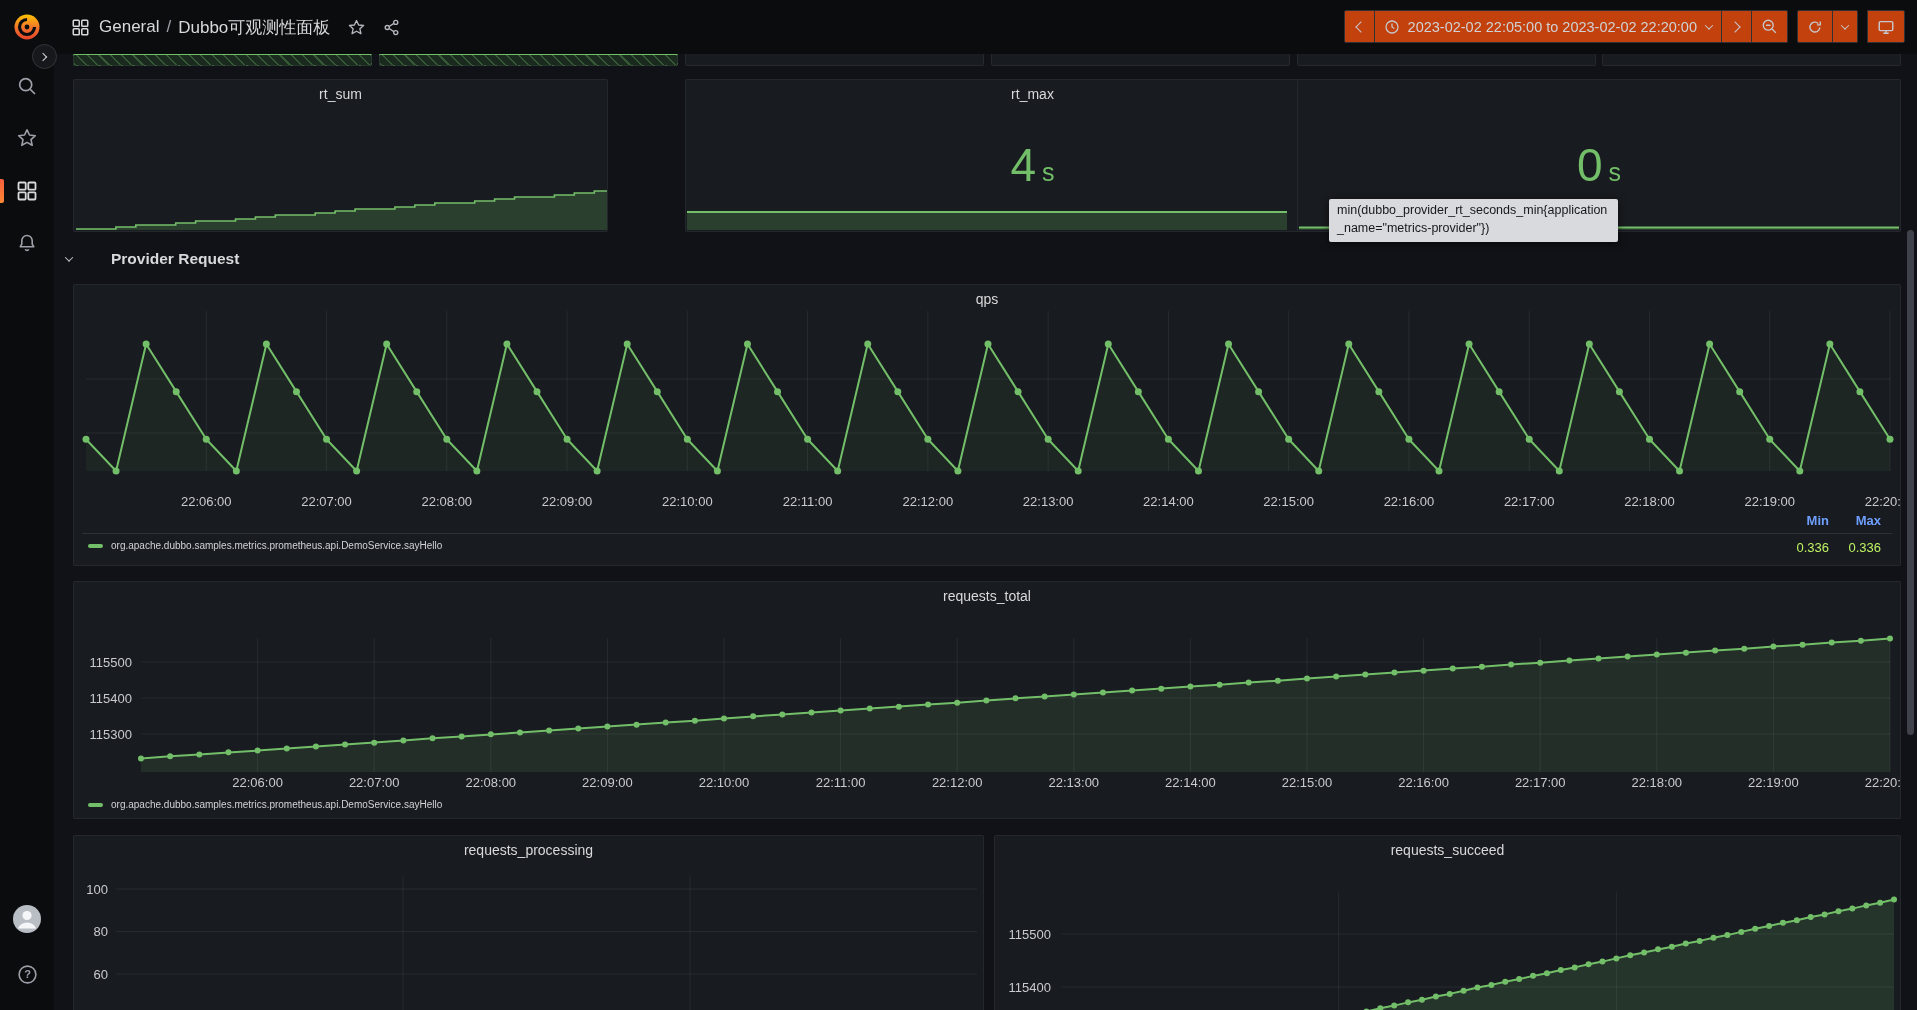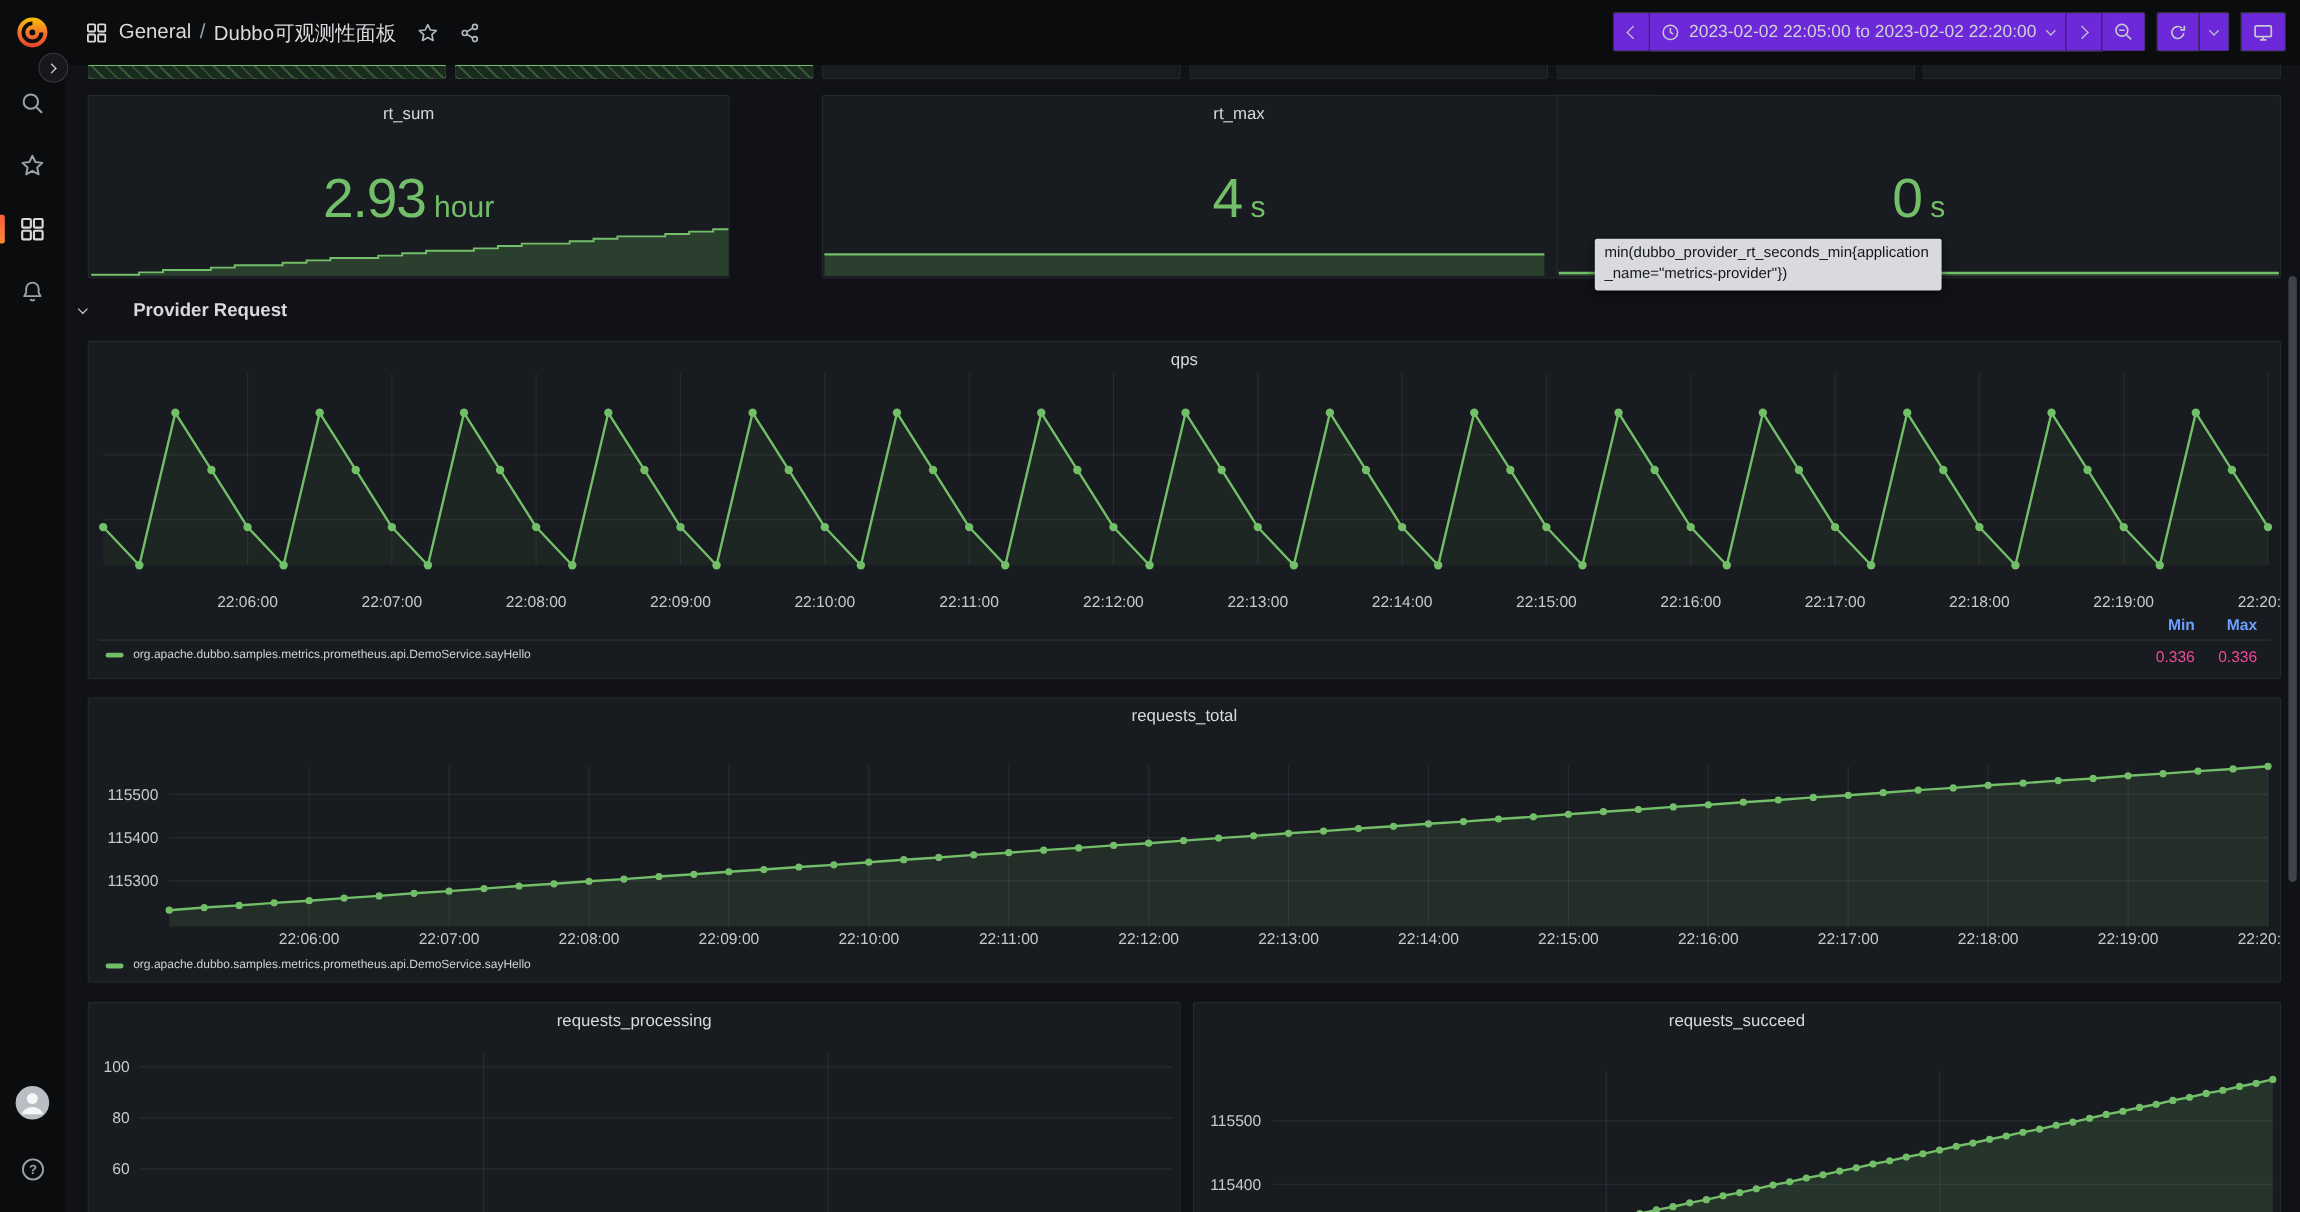--- a/index.html
+++ b/index.html
@@ -10,21 +10,21 @@
   .header { position:absolute; left:0; top:0; width:1917px; height:54px; background:#0b0c0e; z-index:5; }
   .logo { position:absolute; left:12px; top:12px; width:30px; height:30px; cursor:pointer; }
   .crumb-wrap { position:absolute; left:72px; top:0; height:54px; display:flex; align-items:center; gap:10px; }
   .grid-ic { display:inline-flex; }
   .crumb { font-size:17px; font-weight:500; color:#d8d9da; display:flex; gap:7px; align-items:center; }
   .crumb .sep { color:#9da0a8; font-weight:400; }
   .hicon { display:inline-flex; margin-left:8px; cursor:pointer; }
 
   .toolbar { position:absolute; right:12px; top:10px; height:33px; display:flex; align-items:stretch; gap:9px; }
   .btn-group { display:flex; align-items:stretch; }
-  .tb-btn { background:#6d28d9; border:1px solid #2f3136; color:#c7c8cd; display:flex; align-items:center;
+  .tb-btn { background:#c2410c; border:1px solid #2f3136; color:#c7c8cd; display:flex; align-items:center;
     justify-content:center; padding:0 9px; cursor:pointer; font-size:14.5px; font-weight:500; white-space:nowrap; }
   .btn-group .tb-btn + .tb-btn { border-left:none; }
   .btn-group .tb-btn:first-child { border-radius:2px 0 0 2px; }
   .btn-group .tb-btn:last-child { border-radius:0 2px 2px 0; }
   .tb-btn.single { border-radius:2px; }
   .tb-btn .txt { margin:0 9px 0 8px; color:#d0d2d6; }
 
   .chev { display:inline-block; width:8px; height:8px; border-right:1.6px solid currentColor;
     border-bottom:1.6px solid currentColor; }
   .chev.left  { transform:rotate(135deg); margin-left:3px; }
@@ -65,21 +65,21 @@
     cursor:pointer; color:#d8d9da; }
   .section-row .label { font-size:15.5px; font-weight:700;margin-left:30px; }
   .section-row .chev { color:#c7c8cd; }
 
   .chart-host { position:absolute; left:0; top:0; }
   svg text { font-family:"Liberation Sans","DejaVu Sans",sans-serif; }
 
   .legend-sep { position:absolute; left:8px; right:8px; border-top:1px solid rgba(204,204,220,0.12); }
   .legend-head { position:absolute; display:flex; gap:0; font-size:13px; font-weight:700; color:#6e9fff; }
   .legend-head span { width:52px; text-align:right; cursor:pointer; }
-  .legend-vals { position:absolute; display:flex; font-size:13px; color:#ec4899; }
+  .legend-vals { position:absolute; display:flex; font-size:13px; color:#bef264; }
   .legend-vals span { width:52px; text-align:right; }
   .legend-item { position:absolute; display:flex; align-items:center; gap:8px; font-size:10px; color:#d0d2d6; cursor:pointer; }
   .swatch { width:15px; height:4px; border-radius:2px; background:#73bf69; flex:0 0 auto; }
 
   .tooltip { position:absolute; left:1329px; top:199px; width:289px; background:#d8dade; color:#17181b;
     font-size:12.5px; line-height:1.42; padding:3px 8px 4px; border-radius:2px; z-index:20;
     word-break:break-all; box-shadow:0 2px 8px rgba(0,0,0,0.55); }
 
   .scroll-thumb { position:absolute; right:3px; top:230px; width:7px; height:505px; border-radius:4px;
     background:#3f424a; z-index:15; cursor:pointer; }
@@ -225,23 +225,20 @@
 
   <div class="sliver greenfill" style="left:19px;  width:299px;"></div>
   <div class="sliver greenfill" style="left:325px; width:299px;"></div>
   <div class="sliver" style="left:631px;  width:299px;"></div>
   <div class="sliver" style="left:937px;  width:299px;"></div>
   <div class="sliver" style="left:1243px; width:299px;"></div>
   <div class="sliver" style="left:1548px; width:299px;"></div>
 
   <div class="panel" style="left:19px; top:25px; width:535px; height:153px;">
     <div class="panel-title"><span>rt_sum</span></div>
-    <div class="stat-value-row">
-      <span class="stat-value">2.93</span><span class="stat-unit">hour</span>
-    </div>
     <svg class="spark" width="602" height="152">
         <path d="M2 150 H21.9 V150.0 H41.9 V148.0 H61.8 V146.0 H81.7 V146.0 H101.7 V144.0 H121.6 V142.0 H141.5 V142.0 H161.5 V140.0 H181.4 V138.0 H201.3 V136.0 H221.3 V136.0 H241.2 V134.0 H261.1 V132.0 H281.1 V130.0 H301.0 V130.0 H320.9 V128.0 H340.9 V126.0 H360.8 V124.0 H380.7 V124.0 H400.7 V122.0 H420.6 V120.0 H440.5 V118.0 H460.5 V118.0 H480.4 V116.0 H500.3 V114.0 H520.3 V112.0 H540.2 V110.0 H560.1 V110.0 H580.1 V108.0 H600.0 V104.0 V151 H2 Z" fill="rgba(115,191,105,0.22)" stroke="none"></path>
         <path d="M2 150 H21.9 V150.0 H41.9 V148.0 H61.8 V146.0 H81.7 V146.0 H101.7 V144.0 H121.6 V142.0 H141.5 V142.0 H161.5 V140.0 H181.4 V138.0 H201.3 V136.0 H221.3 V136.0 H241.2 V134.0 H261.1 V132.0 H281.1 V130.0 H301.0 V130.0 H320.9 V128.0 H340.9 V126.0 H360.8 V124.0 H380.7 V124.0 H400.7 V122.0 H420.6 V120.0 H440.5 V118.0 H460.5 V118.0 H480.4 V116.0 H500.3 V114.0 H520.3 V112.0 H540.2 V110.0 H560.1 V110.0 H580.1 V108.0 H600.0 V104.0" fill="none" stroke="#73bf69" stroke-width="1.6"></path>
       </svg>
   </div>
 
   <div class="panel" style="left:631px; top:25px; width:695px; height:153px;">
     <div class="panel-title"><span>rt_max</span></div>
     <div class="stat-value-row">
       <span class="stat-value">4</span><span class="stat-unit">s</span>

